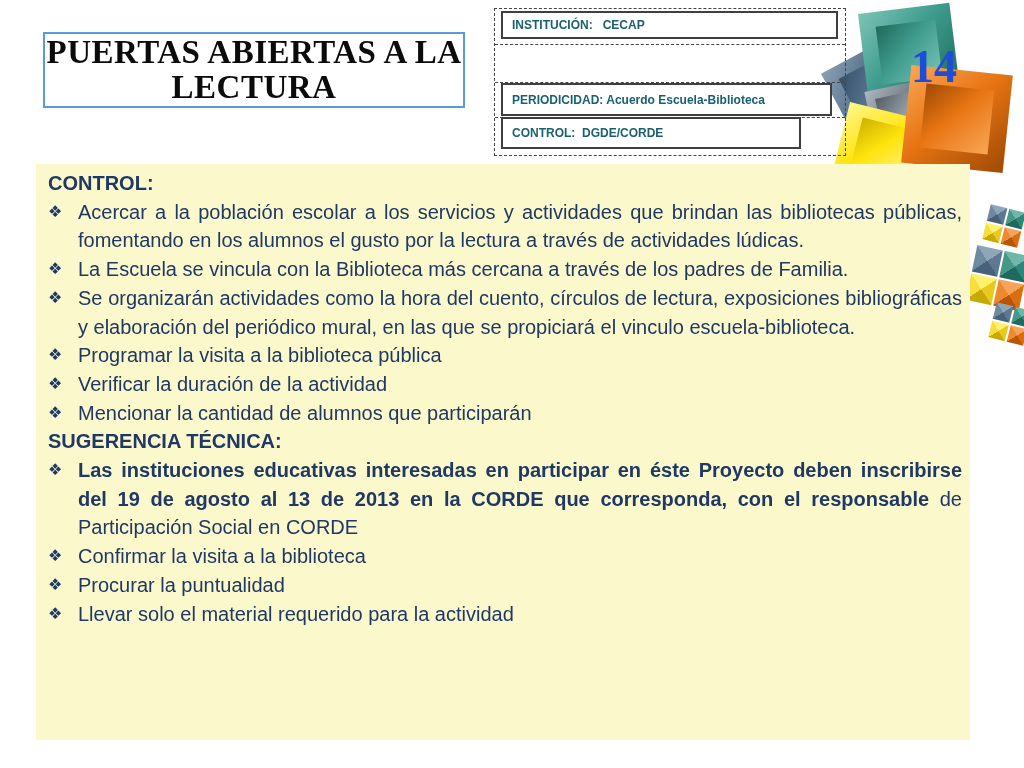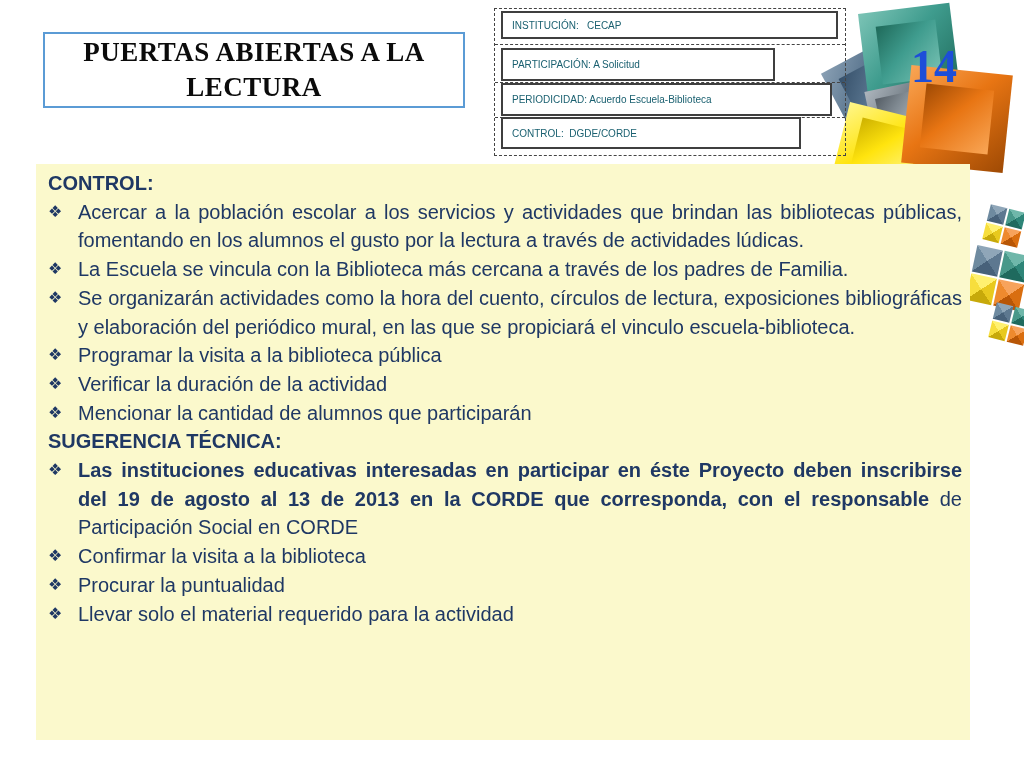--- a/index.html
+++ b/index.html
@@ -8,35 +8,35 @@
     font-family:"Liberation Sans","DejaVu Sans",sans-serif;
   }
   
   .title-box{
     position:absolute;left:43px;top:32px;width:422px;height:76px;
     border:2px solid var(--title_border,#5B9BD5);background:#fff;z-index:3;
     display:flex;align-items:center;justify-content:center;text-align:center;box-sizing:border-box;
   }
   .title-box .t{
     font-family:"Liberation Serif","DejaVu Serif",serif;font-weight:700;
-    font-size:27px;line-height:35px;color:#0b0b0b;letter-spacing:.5px;
+    font-size:33px;line-height:35px;color:#0b0b0b;letter-spacing:.5px;
   }
   
   .info-group{
     position:absolute;left:494px;top:8px;width:350px;height:146px;
     border:1px dashed var(--dash,#444);z-index:3;
   }
   .dash-line{position:absolute;left:0;right:0;border-top:1px dashed var(--dash,#444);z-index:0;}
   .dl1{top:35px}.dl2{top:73px}.dl3{top:108px}
   .info-box{
     position:absolute;background:#fff;border:2px solid var(--box_border,#3F3F3F);
     display:flex;align-items:center;z-index:1;box-sizing:border-box;
   }
   .info-box span{
-    font-weight:400;font-size:10px;color:var(--teal_text,#1A6070);
+    font-weight:700;font-size:12px;color:var(--teal_text,#1A6070);
     padding-left:9px;white-space:pre;
   }
   .b1{left:6px;top:2px;width:337px;height:28px;}
   .b2{left:6px;top:39px;width:274px;height:33px;}
   .b3{left:6px;top:74px;width:331px;height:33px;text-align:right;}
   .b4{left:6px;top:108px;width:300px;height:32px;}
   
   .page-number{
     position:absolute;left:911px;top:40px;z-index:4;
     font-family:"Liberation Serif","DejaVu Serif",serif;font-weight:700;
@@ -104,23 +104,20 @@
     <span class="t">PUERTAS ABIERTAS A LA LECTURA</span>
   </div>
 
   <div class="info-group">
     <div class="dash-line dl1"></div>
     <div class="dash-line dl2"></div>
     <div class="dash-line dl3"></div>
     <div class="info-box b1">
       <span>INSTITUCIÓN:   CECAP</span>
     </div>
-    <div class="info-box b2">
-      <span>PARTICIPACIÓN: A Solicitud</span>
-    </div>
     <div class="info-box b3">
       <span>PERIODICIDAD: Acuerdo Escuela-Biblioteca</span>
     </div>
     <div class="info-box b4">
       <span>CONTROL:  DGDE/CORDE</span>
     </div>
   </div>
 
   <div class="panel">
 

